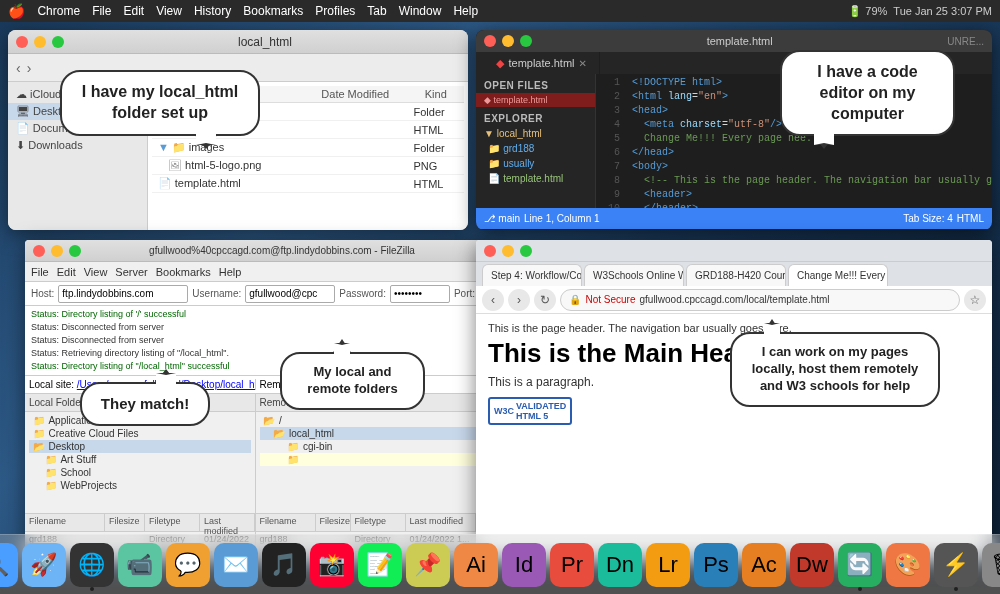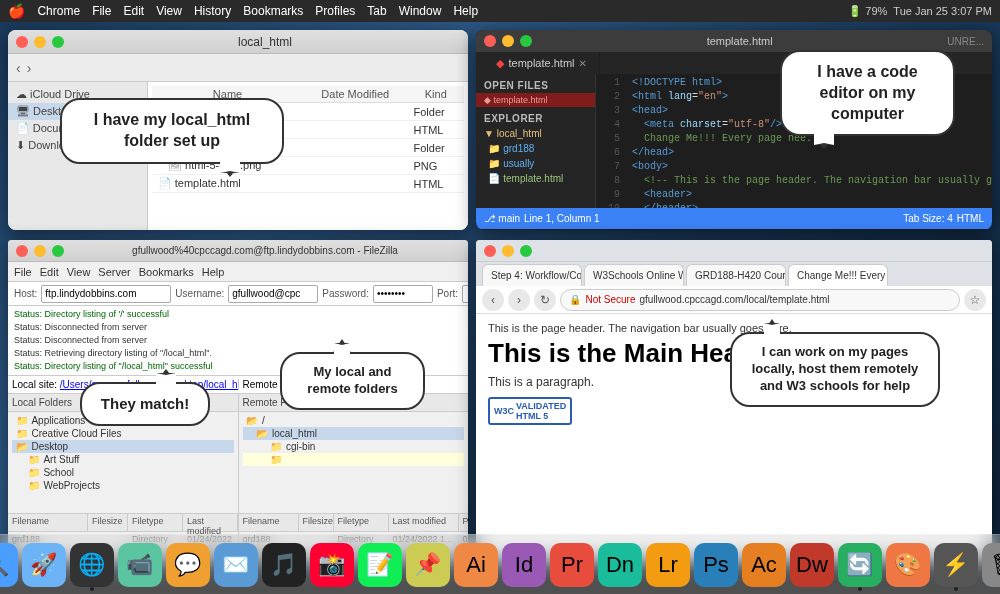--- a/index.html
+++ b/index.html
@@ -260,21 +260,21 @@
       padding: 0 8px;
       font-size: 10px;
       color: #fff;
       gap: 4px;
     }
 
     
     .filezilla-window {
       position: absolute;
       top: 218px;
-      left: 8px;
+      left: 25px;
       width: 460px;
       height: 320px;
       background: #f0f0f0;
       border-radius: 4px;
       box-shadow: 0 4px 20px rgba(0,0,0,0.5);
       overflow: hidden;
     }
     .fz-titlebar {
       height: 22px;
       background: linear-gradient(#e0e0e0, #d0d0d0);
@@ -505,23 +505,23 @@
       z-index: 200;
     }
     .speech-bubble::after {
       content: '';
       position: absolute;
       background: white;
       border: 2px solid #333;
     }
 
     .bubble-finder {
-      top: 76px;
+      top: 48px;
       left: 60px;
-      width: 224px;
+      width: 200px;
     }
     .bubble-finder::before {
       content: '';
       position: absolute;
       bottom: -15px;
       right: 40px;
       width: 0;
       height: 0;
       border-left: 12px solid transparent;
       border-right: 12px solid transparent;

